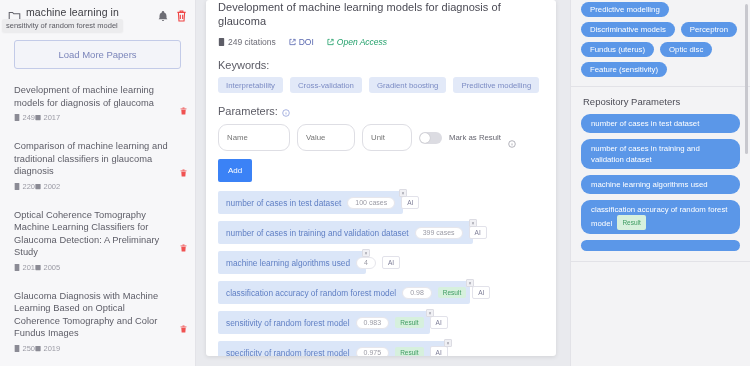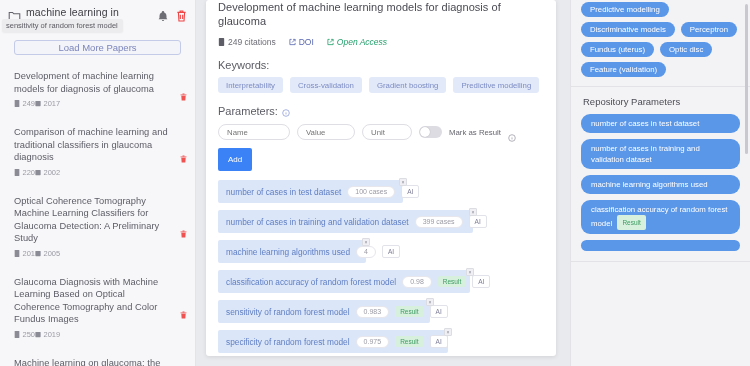--- a/index.html
+++ b/index.html
@@ -72,21 +72,21 @@
   }
 
   .load-more-wrap { padding: 6px 14px 0 14px; }
   .load-more {
     width: 100%;
     border: 1px solid #c3cbe8;
     background: #f3f4f9;
     color: #7b85ba;
     font-size: 9.5px;
     border-radius: 3px;
-    padding: 1px 0;
+    padding: 8px 0;
     text-align: center;
     cursor: pointer;
   }
 
   .paper-list { padding: 6px 0 0 0; }
   .paper-item {
     position: relative;
     padding: 9px 22px 9px 14px;
     cursor: pointer;
   }
@@ -185,21 +185,21 @@
   .param-inputs {
     display: flex;
     align-items: center;
     gap: 7px;
     margin-top: 7px;
   }
   .pill-input {
     border: 1px solid #dedee4;
     border-radius: 9px;
     background: #fff;
-    height: 16px;
+    height: 27px;
     font-size: 7.8px;
     color: #a8a8b2;
     padding: 0 8px;
     line-height: 13px;
     outline: none;
     font-family: "Liberation Sans", sans-serif;
   }
   .pill-name { width: 72px; }
   .pill-value { width: 58px; }
   .pill-unit { width: 50px; }
@@ -624,21 +624,21 @@
   </div>
 
   <div class="right">
 
     <div class="tag-cloud">
       <span class="tag-pill">Predictive modelling</span>
       <span class="tag-pill">Discriminative models</span>
       <span class="tag-pill">Perceptron</span>
       <span class="tag-pill">Fundus (uterus)</span>
       <span class="tag-pill">Optic disc</span>
-      <span class="tag-pill">Feature (validation)</span>
+      <span class="tag-pill">Feature (sensitivity)</span>
     </div>
 
     <div class="right-divider"></div>
 
     <div class="right-heading">Repository Parameters</div>
 
     <div class="repo-list">
       <div class="repo-pill">
         <span>number of cases in test dataset</span>
       </div>

